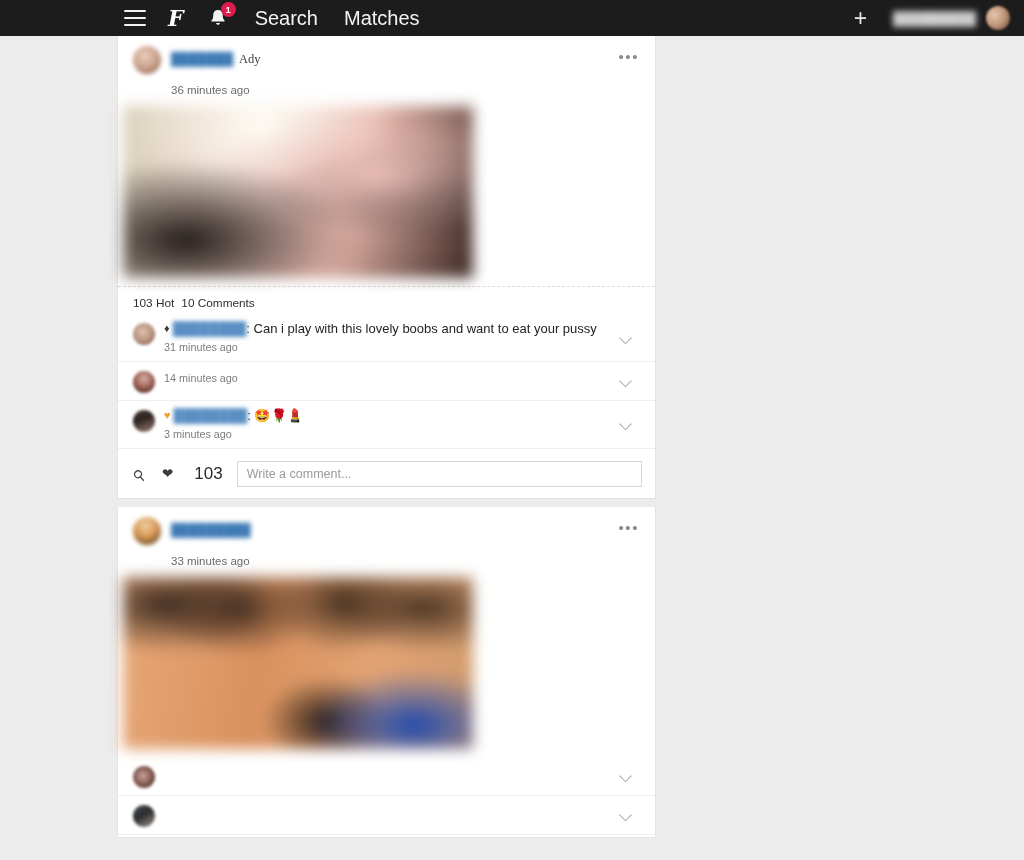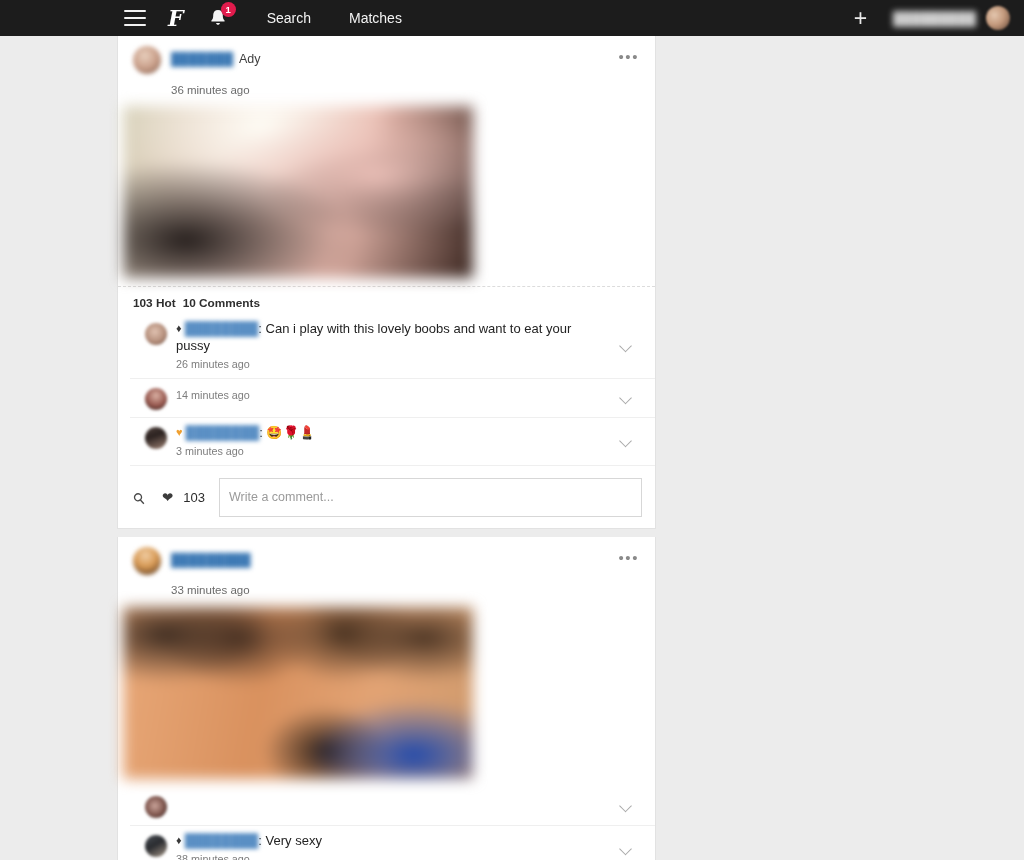--- a/index.html
+++ b/index.html
@@ -51,23 +51,23 @@
     position: absolute; top: -5px; right: -7px;
     min-width: 15px; height: 15px;
     background: #e01b4c; color: #fff;
     border-radius: 999px;
     font-size: 9.5px; font-weight: bold;
     line-height: 15px; text-align: center;
     padding: 0 3px;
   }
 
   .nav-link {
-    margin-left: 38px;
+    margin-left: 26px;
     color: #f3f3f3;
-    font-size: 14px;
+    font-size: 20px;
     cursor: pointer;
     white-space: nowrap;
   }
 
   .plus-btn {
     color: #e8e8e8; font-size: 23px; line-height: 20px;
     font-weight: 300; cursor: pointer; margin-right: 26px;
     user-select: none;
   }
   .me-name {
@@ -110,21 +110,21 @@
   .av-c4 { background: radial-gradient(circle at 45% 45%, #c9a399 0%, #7e554d 55%, #2f201c 92%); }
   .av-c5 { background: linear-gradient(150deg, #4a4f55 0%, #2a2c30 45%, #9a8d80 95%); }
 
   .head-meta { margin-left: 10px; line-height: 1.35; padding-top: 1px; }
   .head-user {
     font-size: 12.5px; color: #3e7ab5; filter: blur(2.4px);
     display: inline-block; vertical-align: baseline;
     user-select: none;
   }
   .head-realname {
-    font-size: 12.5px; color: #3f3f3f; margin-left: 6px;
+    font-size: 12.5px; color: #3f3f3f; margin-left: 6px; font-family: Liberation Serif, serif;
   }
   .head-time { font-size: 11.5px; color: #6b6b6b; margin-top: 14px; }
   .dots {
     position: absolute; right: 16px; top: 17px;
     color: #8a8a8a; font-size: 15px; letter-spacing: 1.6px;
     cursor: pointer; line-height: 8px;
   }
 
   .media-wrap {
     padding: 0 0 8px 0;
@@ -151,25 +151,25 @@
       radial-gradient(ellipse at 12% 16%, #3c2b20 0%, rgba(60,43,32,0) 24%),
       radial-gradient(ellipse at 33% 18%, #4a3122 0%, rgba(74,49,34,0) 24%),
       radial-gradient(ellipse at 63% 15%, #46301f 0%, rgba(70,48,31,0) 24%),
       radial-gradient(ellipse at 86% 18%, #4b3423 0%, rgba(75,52,35,0) 22%),
       linear-gradient(100deg, #e8a878 0%, #d9915e 40%, #e2a374 70%, #cf9a6d 100%);
   }
 
   .stats-bar {
     border-top: 1px dashed #dcdcdc;
     padding: 9px 33px 4px 15px;
-    font-size: 11.8px; font-weight: bold; color: #2e2e2e;
+    font-size: 11.8px; font-weight: normal; color: #2e2e2e;
   }
   .stats-bar .sep { display: inline-block; width: 7px; }
 
-  .comments { padding: 0 0 2px 12px; }
+  .comments { padding: 0 0 2px 0; }
   .comment {
     display: flex; align-items: flex-start;
     padding: 7px 12px 7px 15px;
     border-bottom: 1px solid #efefef;
     position: relative;
     min-height: 38px;
   }
   .c-avatar { width: 22px; height: 22px; border-radius: 50%; flex: 0 0 22px; filter: blur(1.8px); margin-top: 2px; }
   .c-body { margin-left: 9px; line-height: 1.3; padding-right: 40px; }
   .c-line1 { font-size: 13px; color: #232323; }
@@ -199,24 +199,24 @@
     display: flex; align-items: center;
     padding: 10px 13px 11px 15px;
     background: #fff;
   }
   .pin-ico {
     width: 16px; color: #4a4a4a; font-size: 15px; cursor: pointer;
     transform: rotate(-42deg); line-height: 14px;
   }
   .heart-grp { display: flex; align-items: center; margin-left: 13px; cursor: pointer; }
   .heart { color: #3c3c3c; font-size: 13.5px; line-height: 13px; }
-  .heart-count { font-size: 13px; color: #2b2b2b; margin-left: 10px; }
+  .heart-count { font-size: 17px; color: #2b2b2b; margin-left: 21px; }
   .comment-input {
     flex: 1; margin-left: 14px;
-    height: 39px;
+    height: 26px;
     border: 1px solid #d7d7d7;
     background: #fff;
     font-family: "Liberation Sans", sans-serif;
     font-size: 12.5px;
     color: #333;
     padding: 0 9px;
     outline: none;
   }
   .comment-input::placeholder { color: #9a9a9a; }
 </style>
@@ -277,21 +277,21 @@
     </div>
 
     <div class="comments">
 
       <div class="comment">
         <div class="c-avatar av-c1"></div>
         <div class="c-body">
           <div class="c-line1">
             <span class="badge-ico gem">♦</span><span class="c-user">████████</span><span class="c-colon">: </span><span class="c-text">Can i play with this lovely boobs and want to eat your pussy</span><span class="emo"></span>
           </div>
-          <div class="c-time">26 minutes ago</div>
+          <div class="c-time">31 minutes ago</div>
         </div>
         <div class="chev"></div>
       </div>
 
       <div class="comment">
         <div class="c-avatar av-c2"></div>
         <div class="c-body">
           <div class="c-time">14 minutes ago</div>
         </div>
         <div class="chev"></div>
@@ -339,25 +339,19 @@
 
     <div class="comments">
 
       <div class="comment">
         <div class="c-avatar av-c4"></div>
         <div class="chev"></div>
       </div>
 
       <div class="comment">
         <div class="c-avatar av-c5"></div>
-        <div class="c-body">
-          <div class="c-line1">
-            <span class="badge-ico gem">♦</span><span class="c-user">████████</span><span class="c-colon">: </span><span class="c-text">Very sexy</span><span class="emo"></span>
-          </div>
-          <div class="c-time">38 minutes ago</div>
-        </div>
         <div class="chev"></div>
       </div>
     </div>
 
   </div>
 
 </div>
 
 </body></html>

